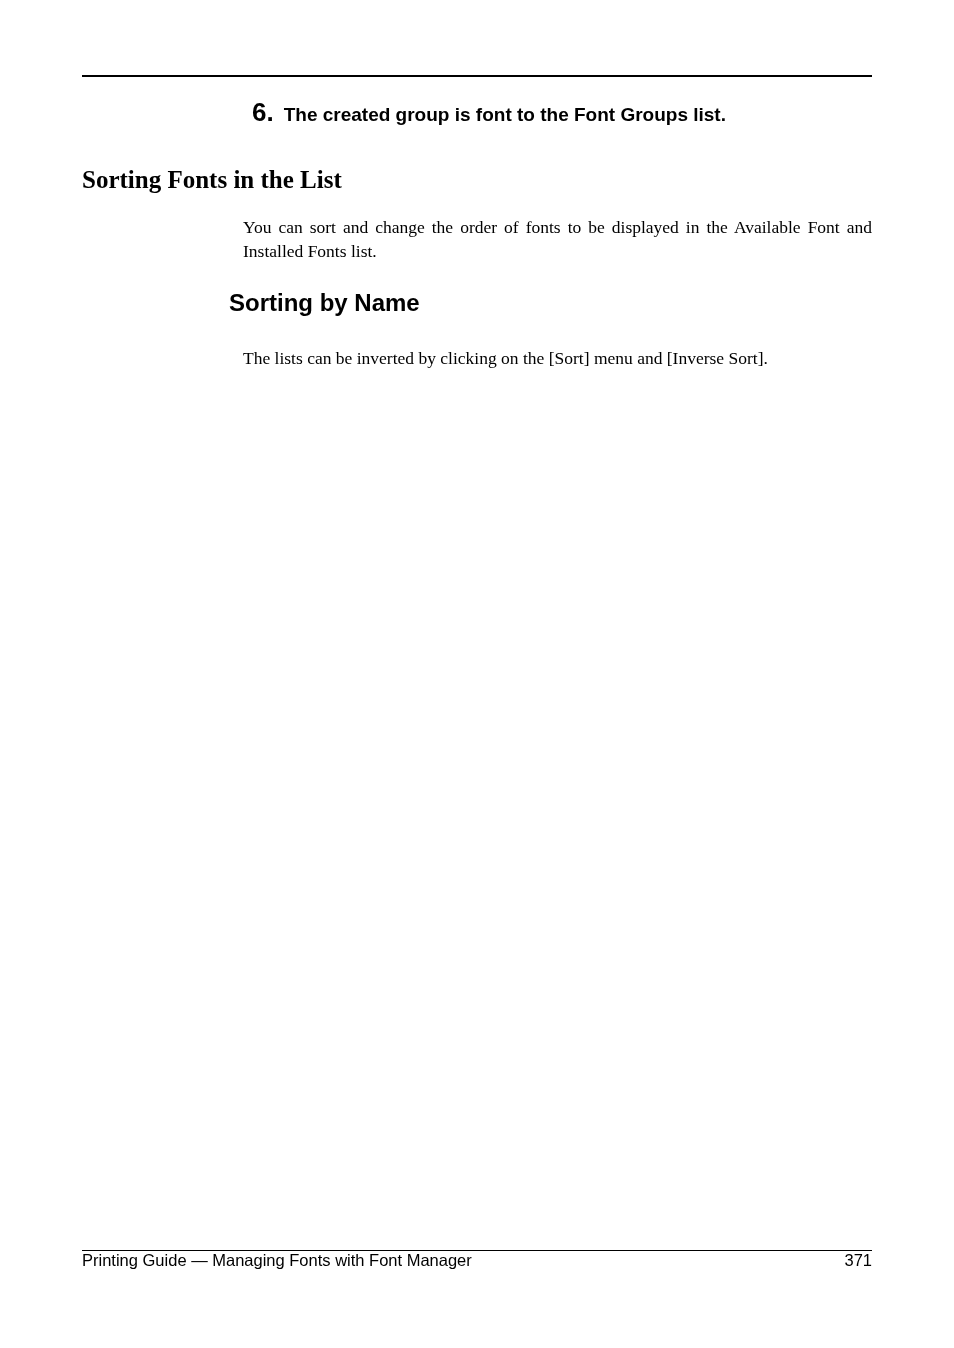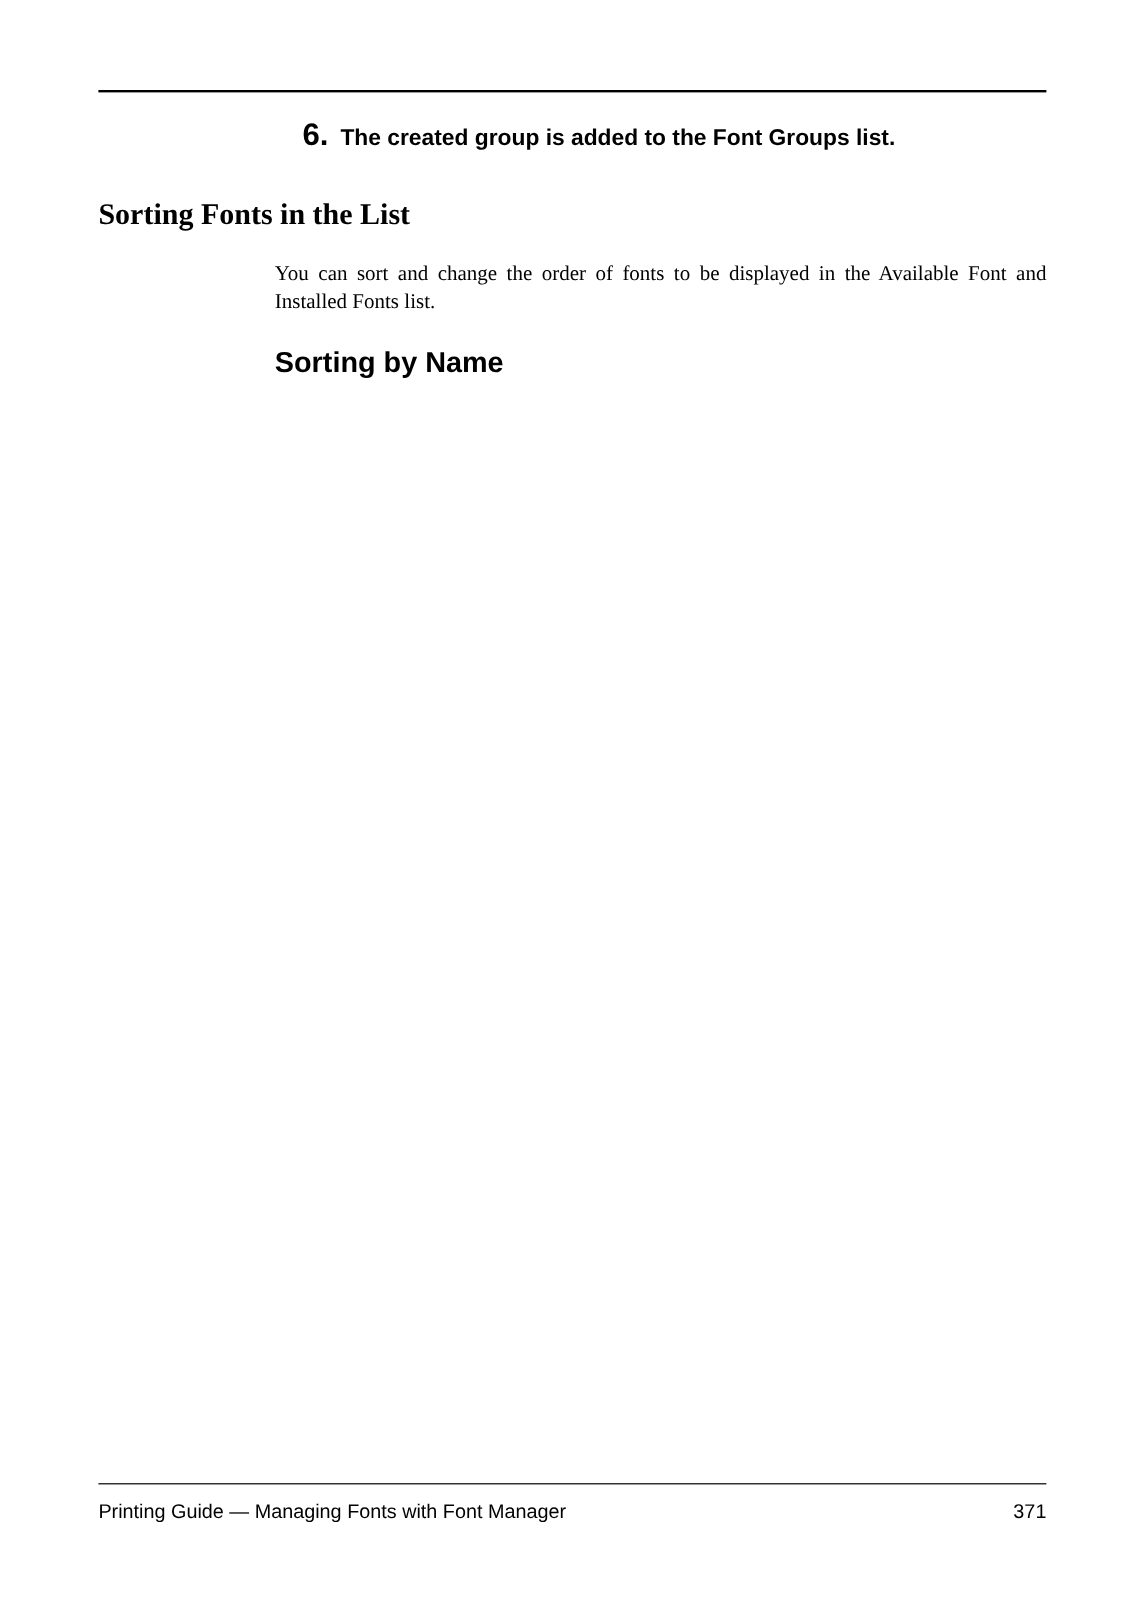--- a/index.html
+++ b/index.html
@@ -47,67 +47,68 @@
   .indented {
     margin-left: 147px;
     margin-right: 0;
   }
   .para {
     font-family: "Times New Roman", Times, serif;
     font-size: 17.5px;
     line-height: 1.35;
     text-align: justify;
     margin-bottom: 26px;
+    margin-left: 14px;
   }
   .h2 {
     font-family: Arial, Helvetica, sans-serif;
     font-weight: bold;
     font-size: 24px;
     margin-bottom: 12px;
   }
   .section {
     margin-bottom: 30px;
   }
   .footer {
     position: absolute;
     bottom: 78px;
     left: 82px;
     right: 82px;
     border-top: 1.5px solid #000;
-    padding-top: 14px;
     display: flex;
     justify-content: space-between;
     font-family: Arial, Helvetica, sans-serif;
     font-size: 16.5px;
   }
 </style>
 </head>
 <body>
 
 <div class="page">
   <div class="rule-top"></div>
 
   <div class="step-line">
     <span class="step-num">6.</span>
-    <span class="step-text">The created group is added to the Font Groups list.</span>
+    <span class="step-text">The created group is font to the Font Groups list.</span>
   </div>
 
   <div class="h1">Sorting Fonts in the List</div>
 
   <div class="indented">
     <div class="para">You can sort and change the order of fonts to be displayed in the Available Font and Installed Fonts list.</div>
 
     <div class="section">
       <div class="h2">Sorting by Name</div>
     </div>
 
     <div class="section">
     </div>
 
     <div class="section">
+      <div class="para" style="text-align:left;">The lists can be inverted by clicking on the [Sort] menu and [Inverse Sort].</div>
     </div>
   </div>
 </div>
 
 <div class="footer">
   <span>Printing Guide — Managing Fonts with Font Manager</span>
   <span>371</span>
 </div>
 
 </body></html>

